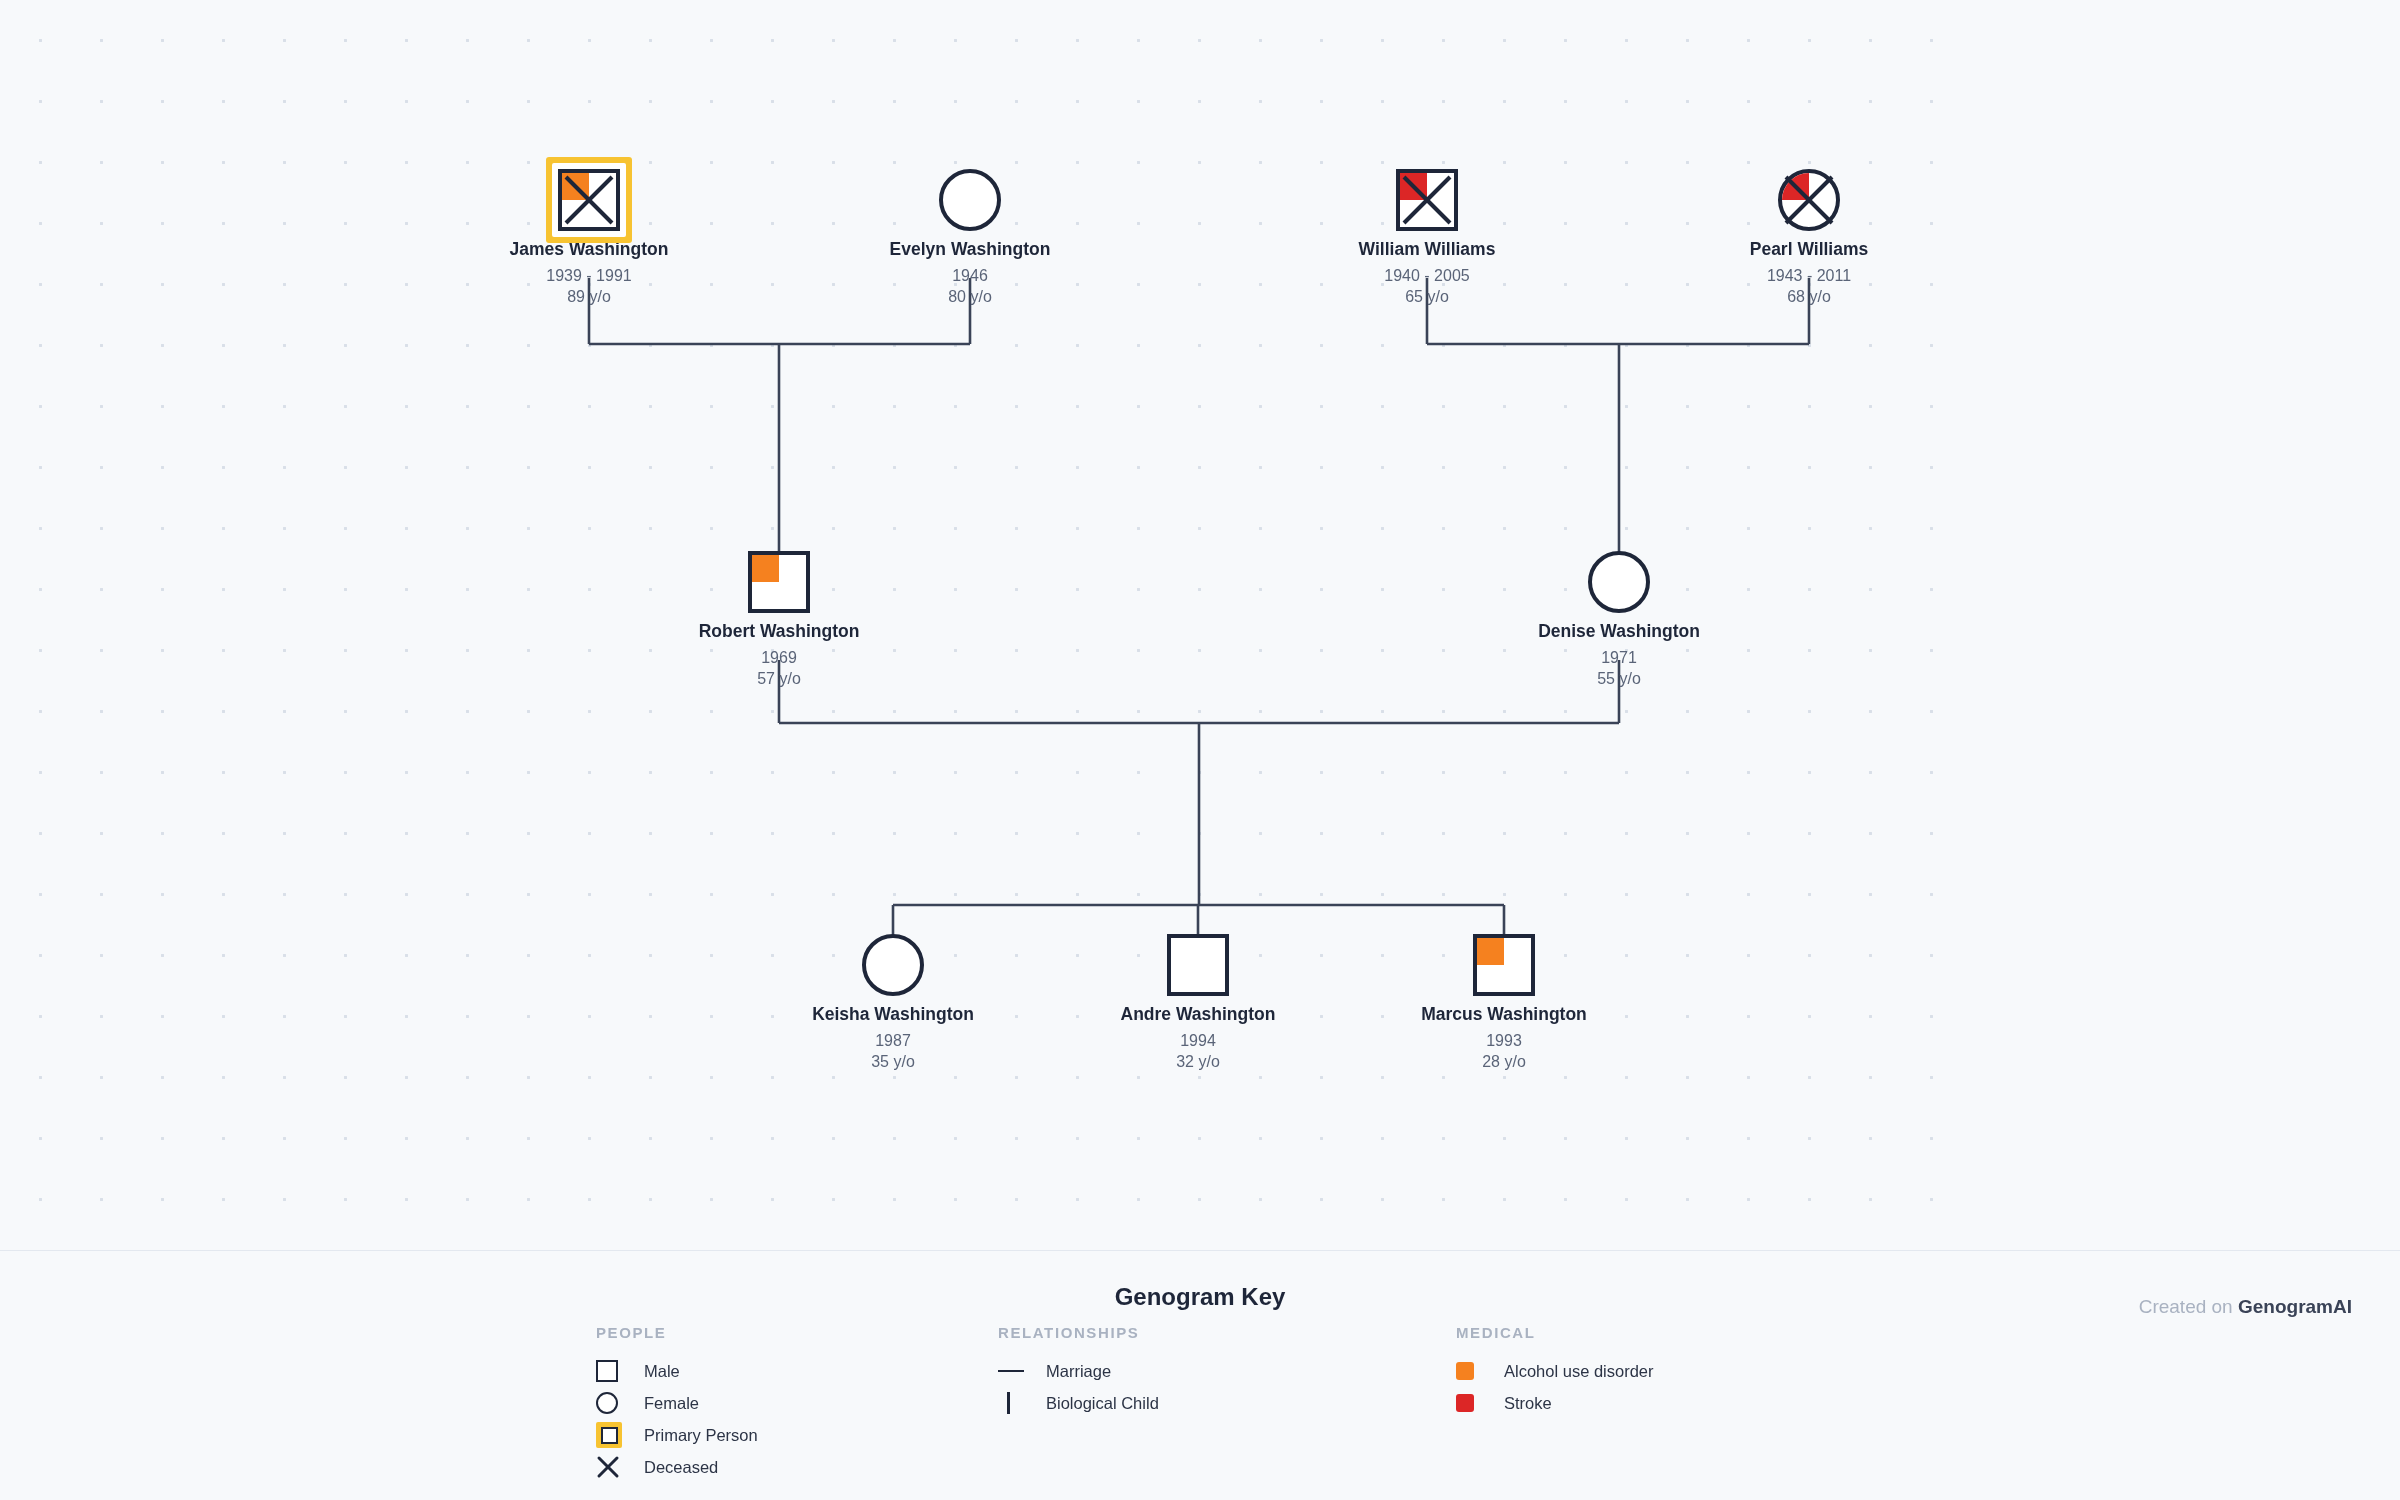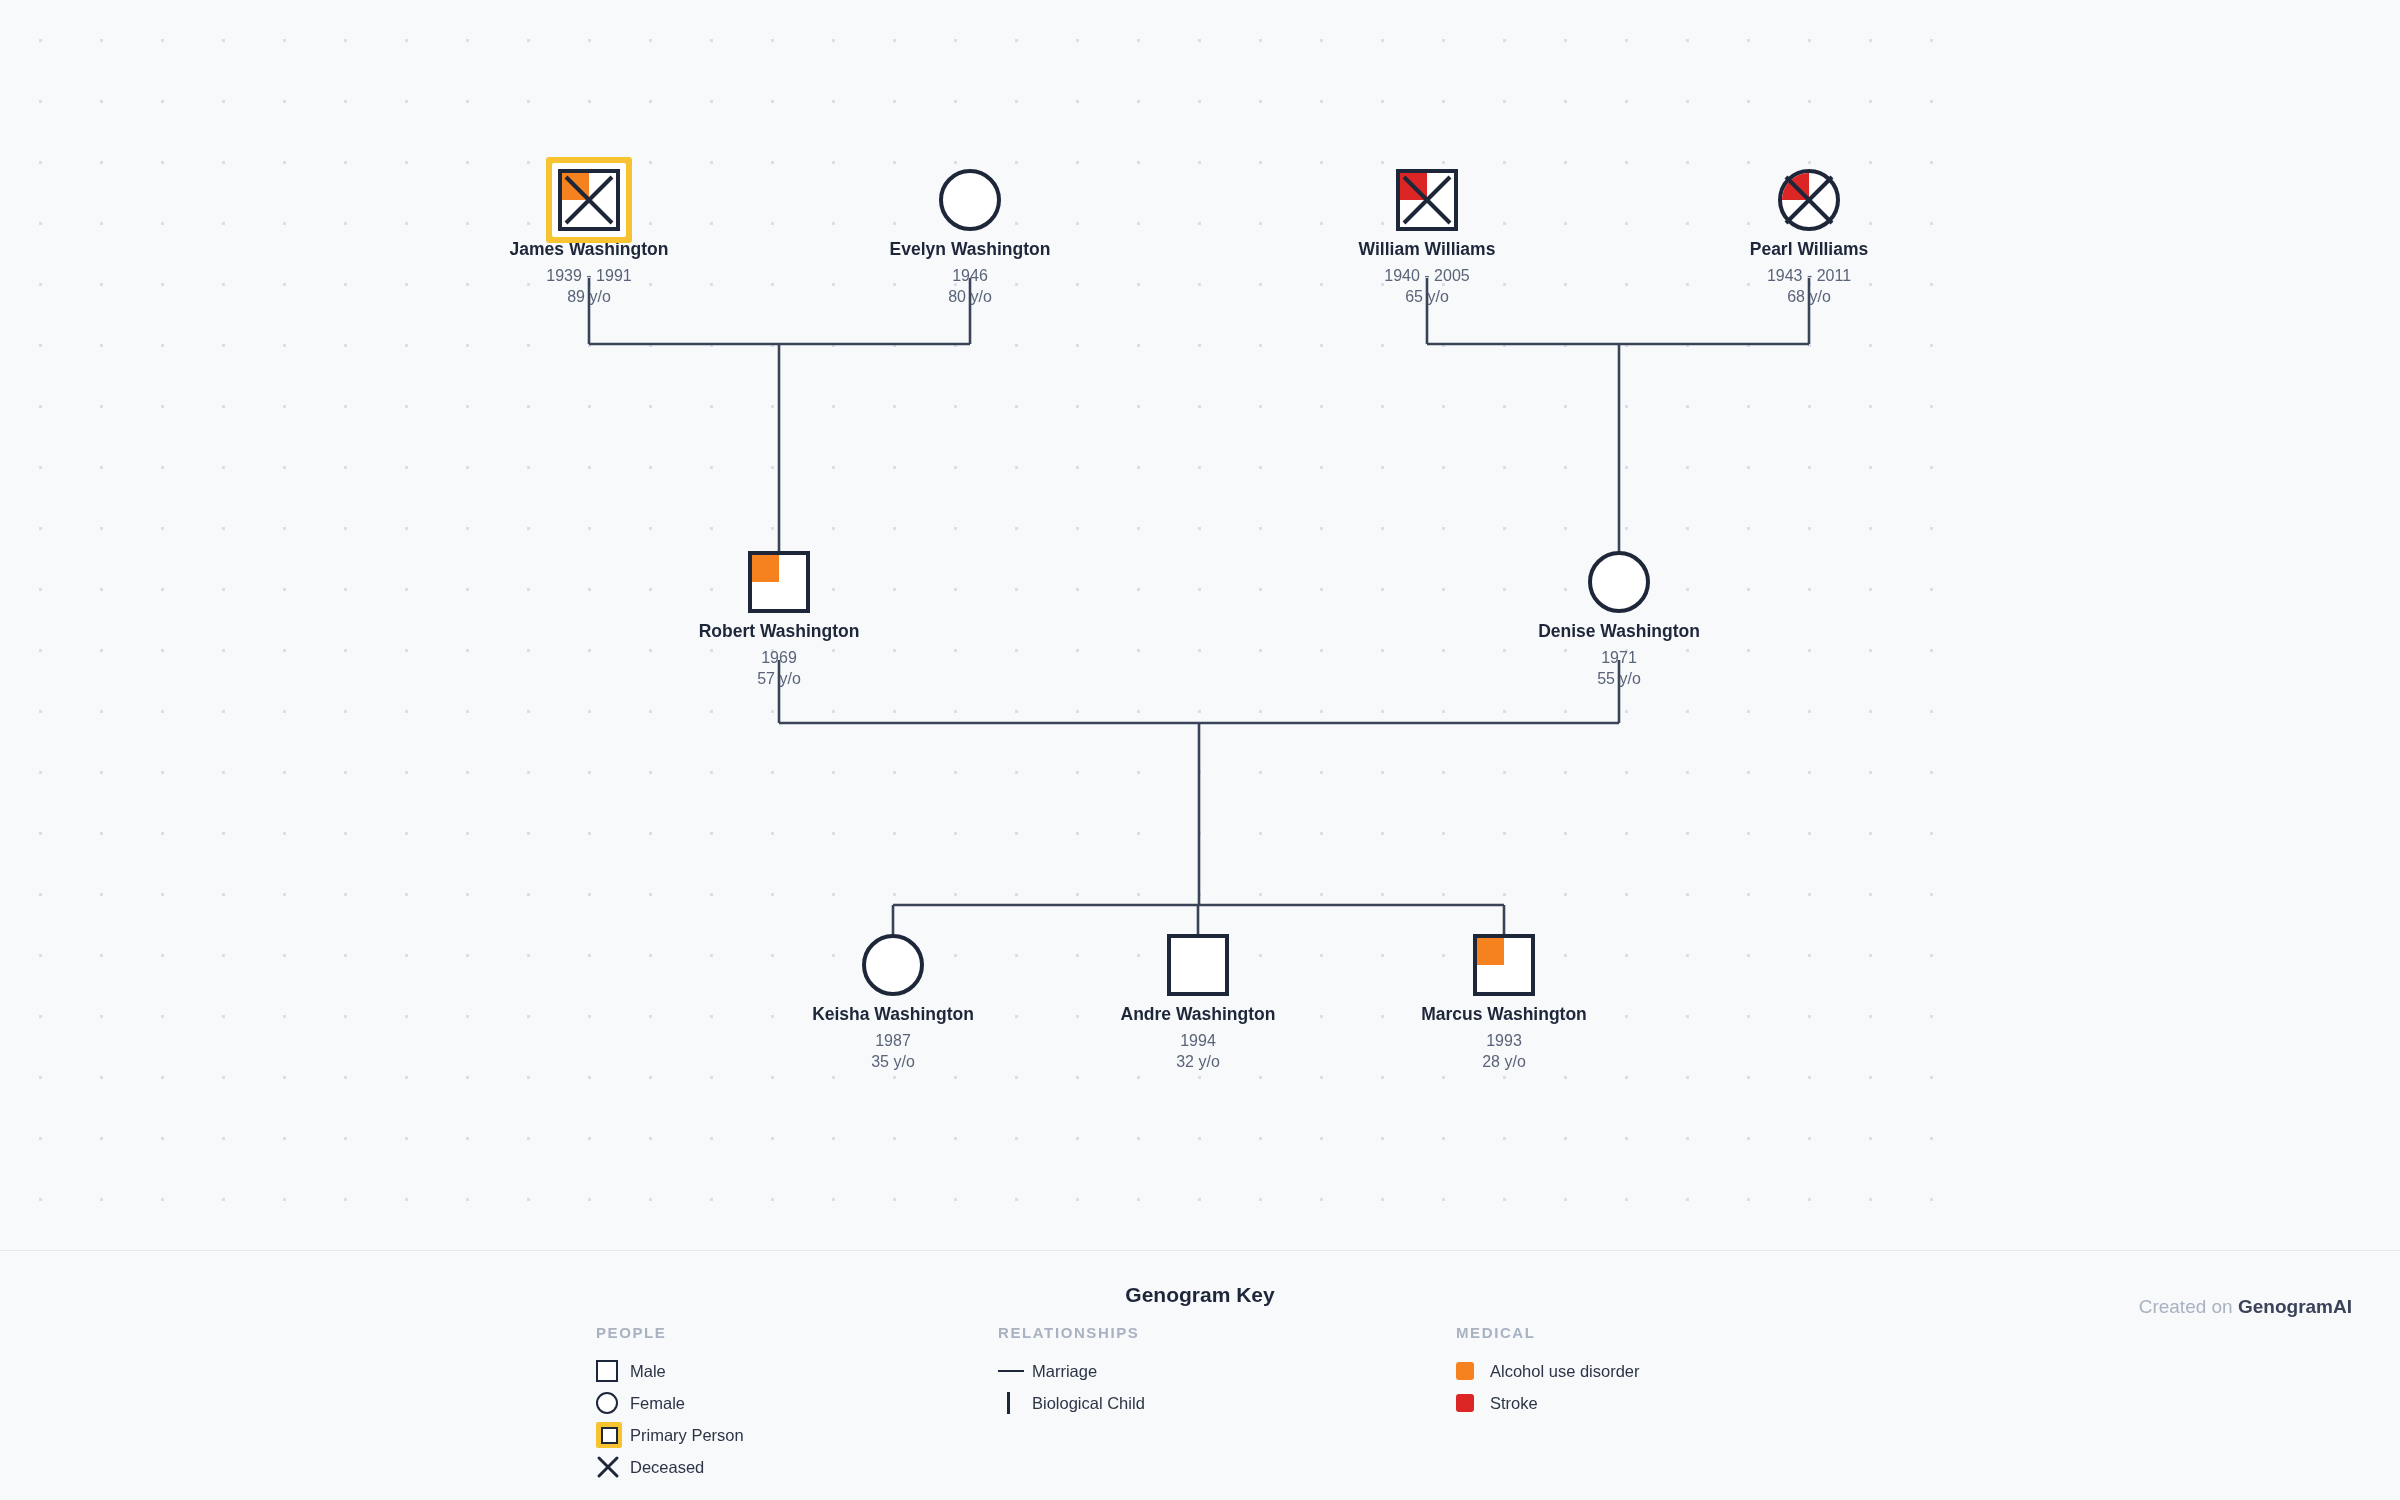--- a/index.html
+++ b/index.html
@@ -54,36 +54,36 @@
   .yr  { font-size:16px; color:#5A6478; line-height:1.35; margin-top:4px; white-space:nowrap; }
   .age { font-size:16px; color:#5A6478; line-height:1.35; white-space:nowrap; }
 
   
   #footer {
     position:absolute; left:0; top:1250px; width:2400px; height:250px;
     background:#F7F9FB; border-top:1px solid #E3E8EF;
   }
   #key-title {
     position:absolute; top:32px; left:0; width:2400px; text-align:center;
-    font-size:21px; font-weight:700; color:#1E2639;
+    font-size:24px; font-weight:700; color:#1E2639;
   }
   #attrib {
     position:absolute; top:45px; right:48px;
     font-size:19px; color:#A9B2C1; white-space:nowrap;
   }
   #attrib b { color:#3A4357; font-weight:700; }
 
   .legcol { position:absolute; top:73px; }
   .legcol h4 {
     font-size:15px; font-weight:700; letter-spacing:1.6px;
     color:#A9B2C1; margin-bottom:14px;
   }
   .legrow { display:flex; align-items:center; height:32px; }
   .legicon { width:34px; display:flex; align-items:center; justify-content:flex-start; }
-  .leglabel { font-size:16.5px; color:#2C3446; white-space:nowrap; }
+  .leglabel { font-size:16.5px; color:#2C3446; white-space:nowrap;margin-left:14px; }
 
   .li-sq  { width:22px; height:22px; background:#fff; border:2.6px solid #1E2639; }
   .li-ci  { width:22px; height:22px; background:#fff; border:2.6px solid #1E2639; border-radius:50%; }
   .li-pri { position:relative; width:26px; height:26px; background:#F7C331; border-radius:2px;
             display:flex; align-items:center; justify-content:center; }
   .li-pri i { display:block; width:17px; height:17px; background:#fff; border:2.4px solid #1E2639; }
   .li-line { width:26px; height:2.6px; background:#1E2639; }
   .li-vert { width:2.6px; height:22px; background:#1E2639; margin-left:9px; }
   .li-swatch { width:18px; height:18px; border-radius:3px; }
 </style>

